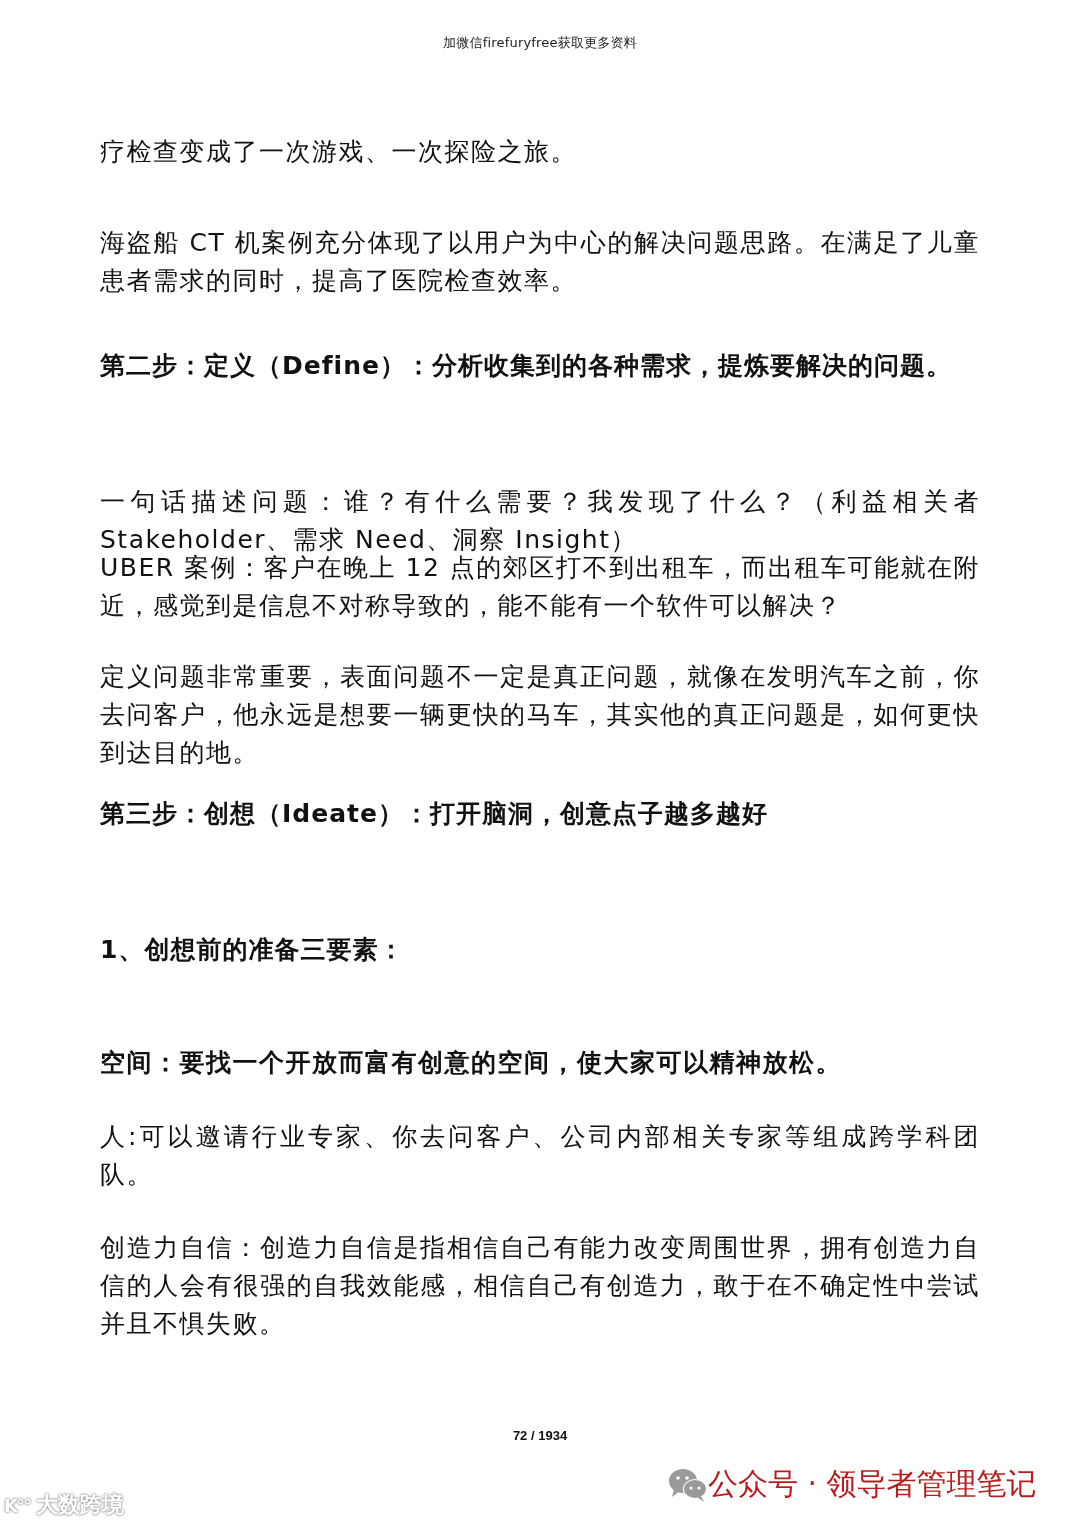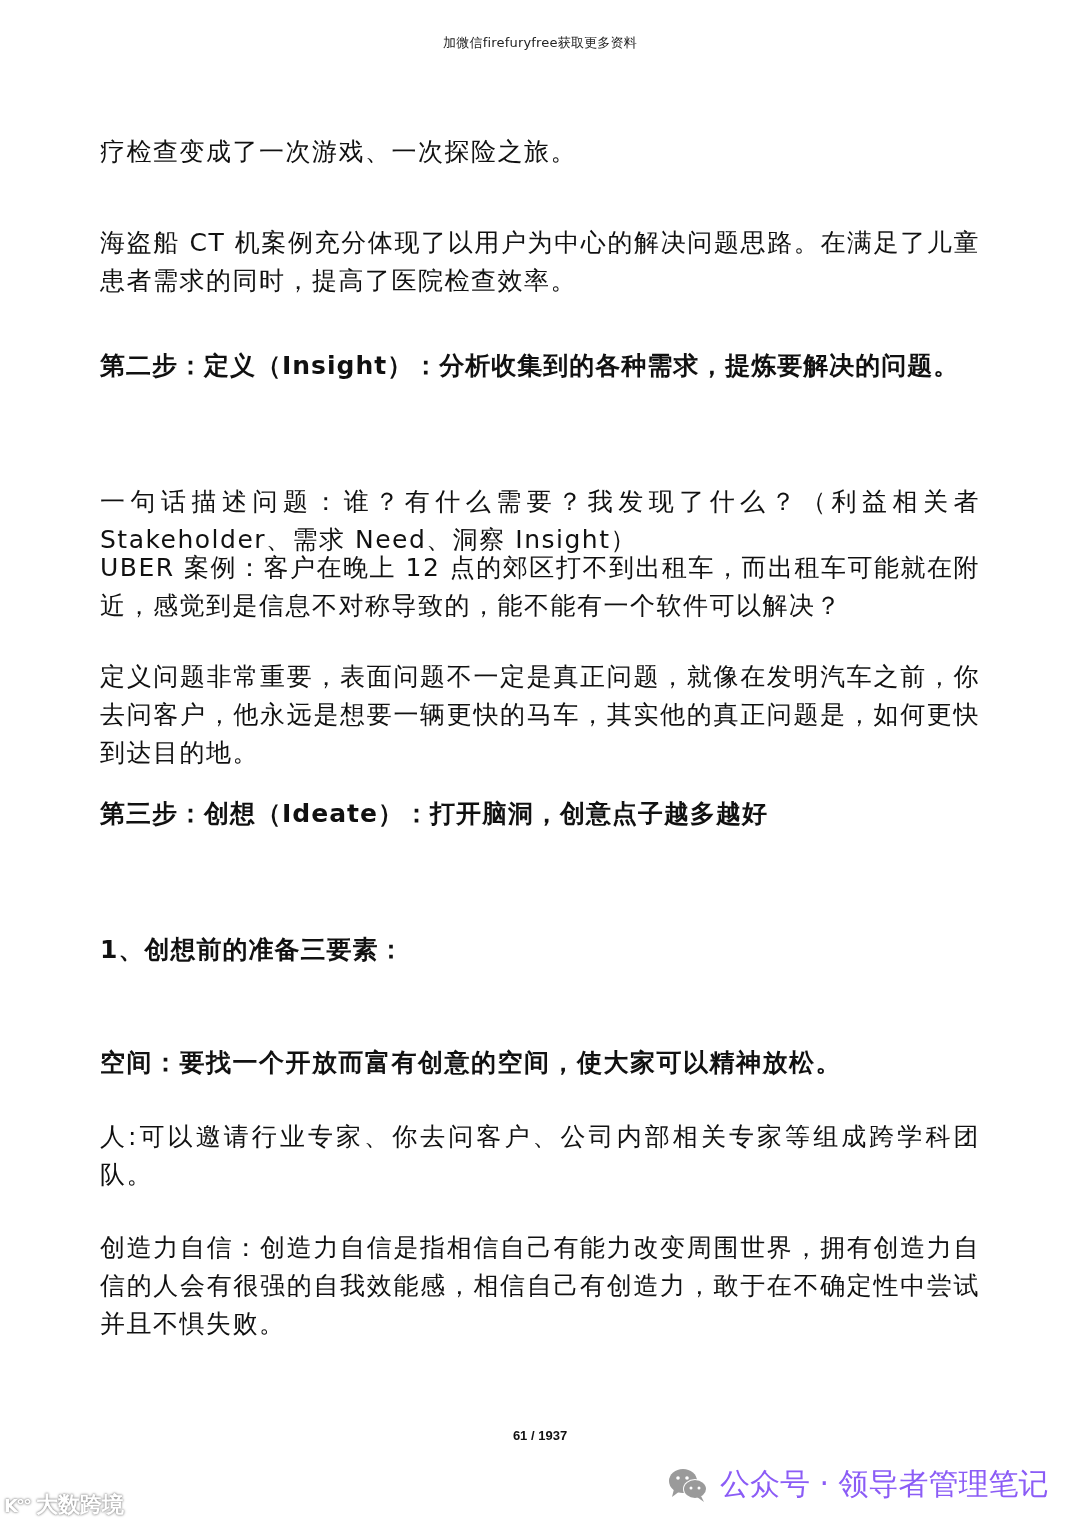--- a/index.html
+++ b/index.html
@@ -76,50 +76,50 @@
     .wm-left .logo {
       font-size: 18px;
       letter-spacing: -2px;
     }
     .wm-right {
       position: absolute;
       left: 668px;
       top: 1464px;
       display: flex;
       align-items: center;
-      gap: 12px;
-      color: #8b5cf6;
+      gap: 0;
+      color: #b91c1c;
       font-size: 30px;
     }
     .wechat-icon {
       width: 40px;
       height: 36px;
       position: relative;
     }
   </style>
 </head>
 <body>
 
 <div class="header-note">加微信firefuryfree获取更多资料</div>
 
 <div class="content">
   <div class="p" style="top:133px;">疗检查变成了一次游戏、一次探险之旅。</div>
   <div class="p" style="top:224px;">海盗船 CT 机案例充分体现了以用户为中心的解决问题思路。在满足了儿童患者需求的同时，提高了医院检查效率。</div>
-  <div class="h" style="top:347px;">第二步：定义（Insight）：分析收集到的各种需求，提炼要解决的问题。</div>
+  <div class="h" style="top:347px;">第二步：定义（Define）：分析收集到的各种需求，提炼要解决的问题。</div>
   <div class="p" style="top:437px;margin-top:46px;">一句话描述问题：谁？有什么需要？我发现了什么？（利益相关者 Stakeholder、需求 Need、洞察 Insight）</div>
   <div class="p" style="top:549px;">UBER 案例：客户在晚上 12 点的郊区打不到出租车，而出租车可能就在附近，感觉到是信息不对称导致的，能不能有一个软件可以解决？</div>
   <div class="p" style="top:658px;">定义问题非常重要，表面问题不一定是真正问题，就像在发明汽车之前，你去问客户，他永远是想要一辆更快的马车，其实他的真正问题是，如何更快到达目的地。</div>
   <div class="h" style="top:795px;">第三步：创想（Ideate）：打开脑洞，创意点子越多越好</div>
   <div class="h" style="top:931px;">1、创想前的准备三要素：</div>
   <div class="p" style="top:1044px;font-weight:bold;">空间：要找一个开放而富有创意的空间，使大家可以精神放松。</div>
   <div class="p" style="top:1118px;">人:可以邀请行业专家、你去问客户、公司内部相关专家等组成跨学科团队。</div>
   <div class="p" style="top:1229px;">创造力自信：创造力自信是指相信自己有能力改变周围世界，拥有创造力自信的人会有很强的自我效能感，相信自己有创造力，敢于在不确定性中尝试并且不惧失败。</div>
 </div>
 
-<div class="page-number">61 / 1937</div>
+<div class="page-number">72 / 1934</div>
 
 <div class="wm-left">
   <span class="logo">K°°</span>
   <span>大数跨境</span>
 </div>
 
 <div class="wm-right">
   <span class="wechat-icon">
     <svg width="40" height="36" viewBox="0 0 40 36">
       <ellipse cx="15" cy="14" rx="14" ry="12" fill="#9a9a9a"></ellipse>

